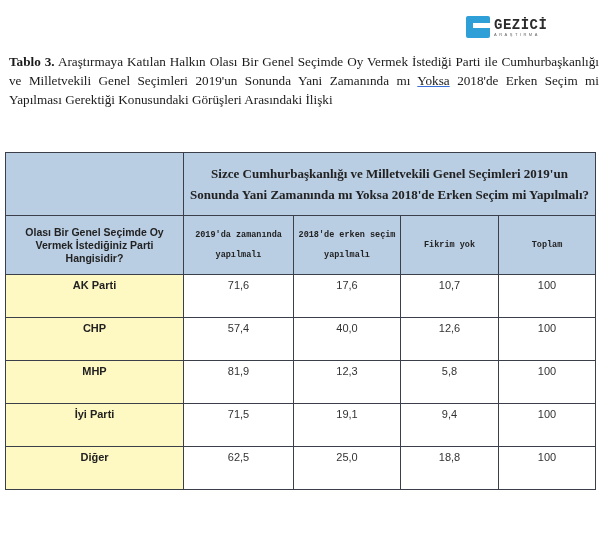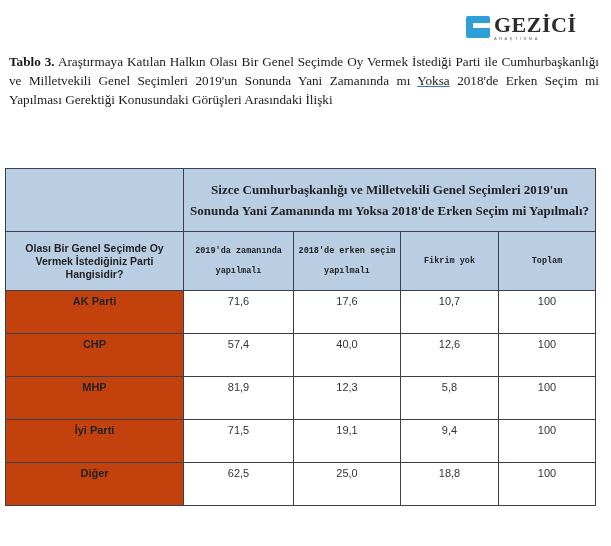--- a/index.html
+++ b/index.html
@@ -7,37 +7,37 @@
       width: 611px; height: 546px; background: #ffffff; position: relative; overflow: hidden;
       font-family: "Liberation Serif", serif; color: #1a1a1a;
     }
     .logo { position: absolute; left: 466px; top: 12px; height: 30px; display: flex; align-items: center; }
     .logo-g {
       width: 24px; height: 22px; background: #2f9fd8; position: relative; border-radius: 2px;
     }
     .logo-g::before { content: ""; position: absolute; left: 7px; top: 7px; width: 17px; height: 5px; background: #fff; }
     .logo-g::after { content: ""; position: absolute; left: 12px; top: 12px; width: 6px; height: 3px; background: #2f9fd8; }
     .logo-text { margin-left: 4px; display: flex; flex-direction: column; line-height: 1; }
-    .logo-name { font-family: Liberation Serif, serif; font-weight: bold; font-size: 22px; color: #2b2b2b; letter-spacing: 0.5px; }
+    .logo-name { font-family: Liberation Mono, monospace; font-weight: bold; font-size: 14px; color: #2b2b2b; letter-spacing: 0.5px; }
     .logo-sub { font-family: "Liberation Sans", sans-serif; font-size: 4px; color: #666; letter-spacing: 2.5px; margin-top: 1px; }
 
     .caption {
       position: absolute; left: 9px; top: 52px; width: 590px;
       font-size: 13.2px; line-height: 19px; text-align: justify; text-align-last: left;
     }
     .caption b { font-weight: bold; }
     .caption .u { text-decoration: underline; text-decoration-color: #3a6fd8; }
 
     table.t {
-      position: absolute; left: 5px; top: 168px; border-collapse: collapse;
+      position: absolute; left: 5px; top: 152px; border-collapse: collapse;
       table-layout: fixed; width: 590px;
     }
     table.t td { border: 1.5px solid #3a3f4a; text-align: center; vertical-align: middle; padding: 0 4px; }
     .hdr { background: #b9cde3; }
-    .rowhead { background: #c2410c; font-family: "Liberation Sans", sans-serif; font-weight: bold; font-size: 11px; color: #222; }
+    .rowhead { background: #fef9c3; font-family: "Liberation Sans", sans-serif; font-weight: bold; font-size: 11px; color: #222; }
     .q { font-family: "Liberation Serif", serif; font-weight: bold; font-size: 13px; line-height: 21px; color: #222; }
     .colh { font-family: Liberation Mono, monospace; font-weight: bold; font-size: 8.5px; line-height: 20px; color: #222; }
     .lefth { font-family: "Liberation Sans", sans-serif; font-weight: bold; font-size: 10.5px; line-height: 13px; color: #222; }
     .cell { background: #ffffff; font-family: "Liberation Sans", sans-serif; font-size: 11px; color: #333; margin-top: 17px; }
     tr.r1 td { height: 62px; }
     tr.r2 td { height: 58px; }
     tr.dr td { height: 38px; vertical-align: top; padding-top: 4px; }
   </style>
 </head>
 <body>

